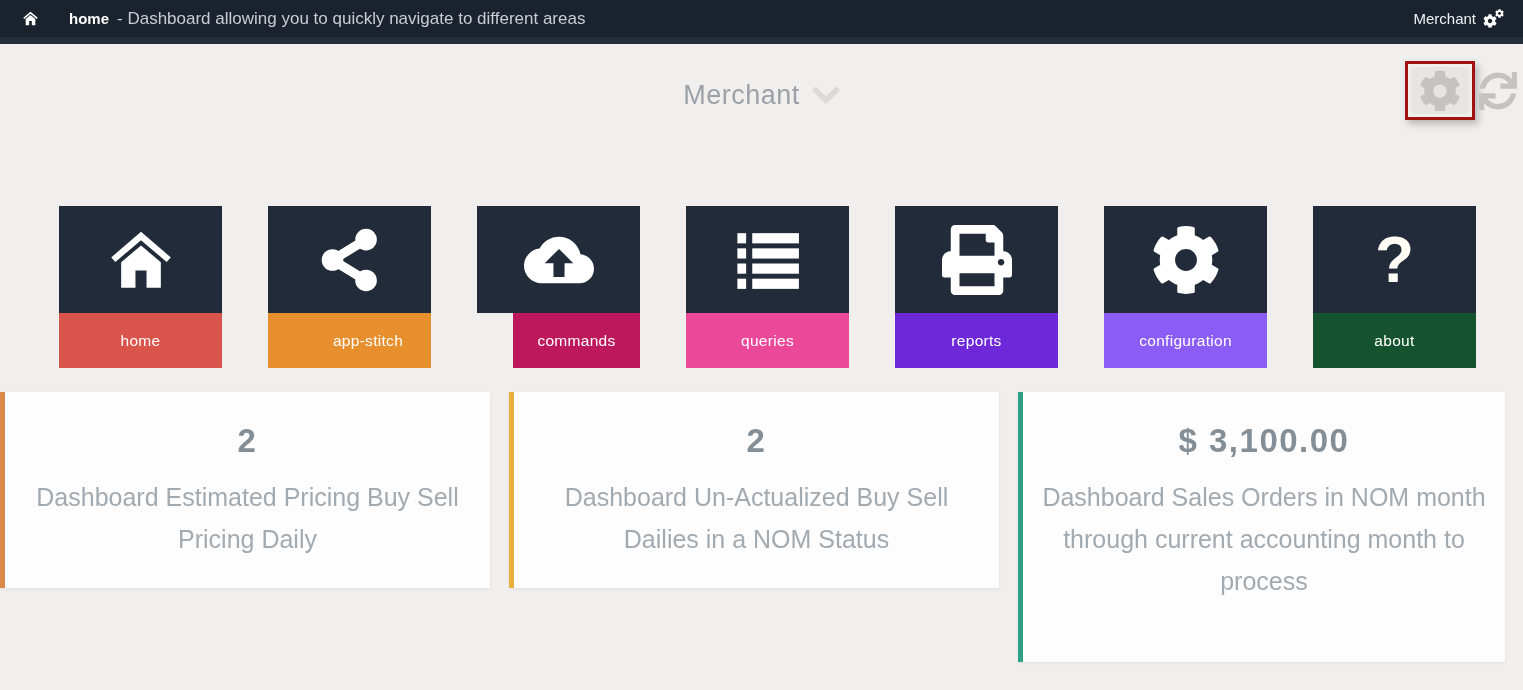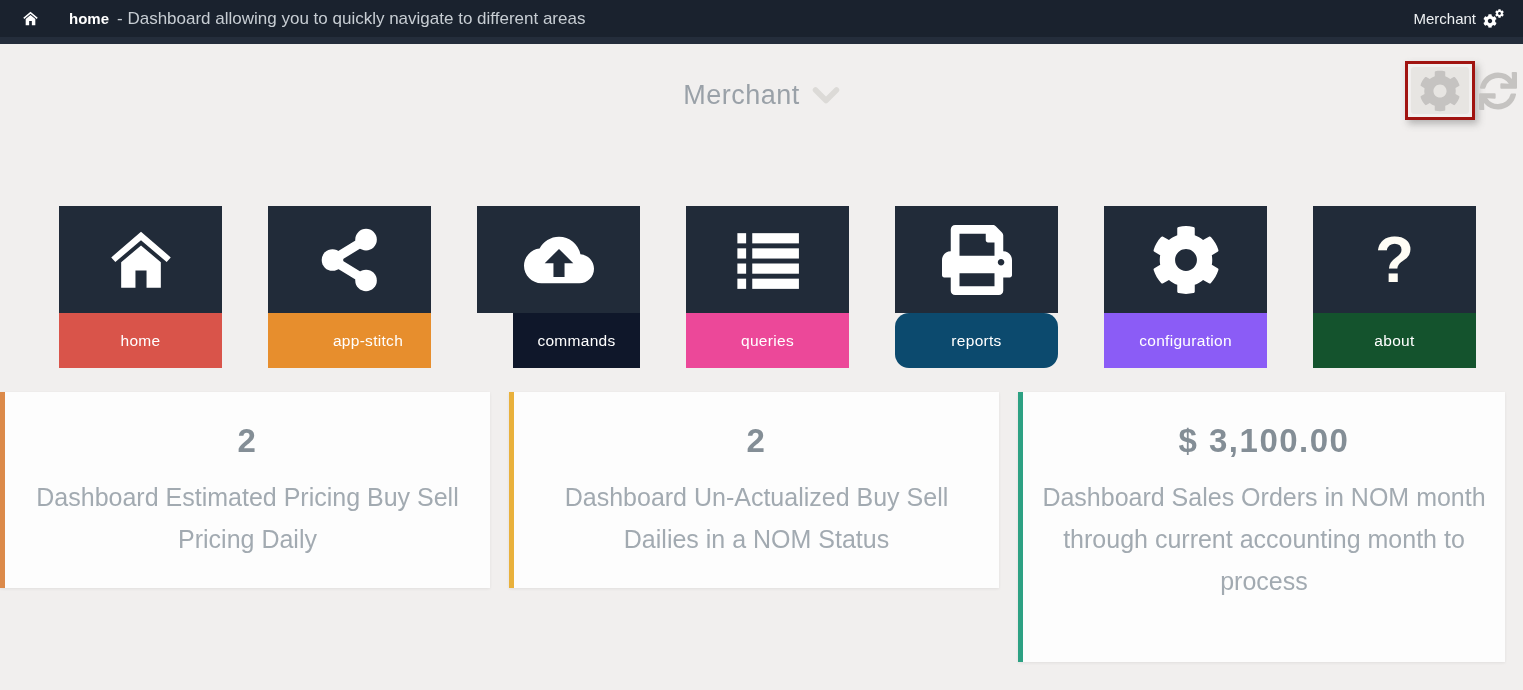--- a/index.html
+++ b/index.html
@@ -158,21 +158,21 @@
     <div class="tile-label" style="background-color: rgb(231, 142, 45); padding-left: 37px;">app-stitch</div>
   </a>
 
   <a class="tile">
     <div class="tile-icon">
       <svg viewBox="0 0 24 24">
           <path d="M19.35 10.04A7.49 7.49 0 0 0 12 4C9.11 4 6.6 5.64 5.35 8.04A5.99 5.99 0 0 0 0 14c0 3.31 2.69 6 6 6h13c2.76 0 5-2.24 5-5 0-2.64-2.05-4.78-4.65-4.96z"></path>
           <path d="M12 8.2 L16.9 13.1 H13.9 V17.8 H10.1 V13.1 H7.1 Z" fill="#212b39"></path>
         </svg>
     </div>
-    <div class="tile-label" style="background-color: #0f172a; margin-left: 36px;">commands</div>
+    <div class="tile-label" style="background-color: #be185d; margin-left: 36px;">commands</div>
   </a>
 
   <a class="tile">
     <div class="tile-icon">
       <svg viewBox="0 0 24 24">
           <g>
             <rect x="1.5" y="2.8" width="3" height="3.5"></rect>
             <rect x="6.6" y="2.8" width="16" height="3.5"></rect>
             <rect x="1.5" y="8" width="3" height="3.5"></rect>
             <rect x="6.6" y="8" width="16" height="3.5"></rect>
@@ -185,21 +185,21 @@
     </div>
     <div class="tile-label" style="background-color: #ec4899;">queries</div>
   </a>
 
   <a class="tile">
     <div class="tile-icon">
       <svg viewBox="0 0 512 512">
           <path d="M448 192V77.25c0-8.49-3.37-16.62-9.37-22.63L393.37 9.37c-6-6-14.14-9.37-22.63-9.37H96C78.33 0 64 14.33 64 32v160c-35.35 0-64 28.65-64 64v112c0 8.84 7.16 16 16 16h48v96c0 17.67 14.33 32 32 32h320c17.67 0 32-14.33 32-32v-96h48c8.84 0 16-7.16 16-16V256c0-35.35-28.65-64-64-64zm-64 256H128v-96h256v96zm0-224H128V64h192v48c0 8.84 7.16 16 16 16h48v96zm48 72c-13.25 0-24-10.75-24-24 0-13.26 10.75-24 24-24s24 10.74 24 24c0 13.25-10.75 24-24 24z"></path>
         </svg>
     </div>
-    <div class="tile-label" style="background-color: #0c4a6e; border-radius: 14px;">reports</div>
+    <div class="tile-label" style="background-color: #6d28d9;">reports</div>
   </a>
 
   <a class="tile">
     <div class="tile-icon">
       <svg viewBox="0 0 512 512">
           <path d="M487.4 315.7l-42.6-24.6c4.3-23.2 4.3-47 0-70.2l42.6-24.6c4.9-2.8 7.1-8.6 5.5-14-11.1-35.6-30-67.8-54.7-94.6-3.8-4.1-10-5.1-14.8-2.3L380.8 110c-17.9-15.4-38.5-27.3-60.8-35.1V25.8c0-5.6-3.9-10.5-9.4-11.7-36.7-8.2-74.3-7.8-109.2 0-5.5 1.2-9.4 6.1-9.4 11.7V75c-22.2 7.9-42.8 19.8-60.8 35.1L88.7 85.5c-4.9-2.8-11-1.9-14.8 2.3-24.7 26.7-43.6 58.9-54.7 94.6-1.7 5.4.6 11.2 5.5 14L67.3 221c-4.3 23.2-4.3 47 0 70.2l-42.6 24.6c-4.9 2.8-7.1 8.6-5.5 14 11.1 35.6 30 67.8 54.7 94.6 3.8 4.1 10 5.1 14.8 2.3l42.6-24.6c17.9 15.4 38.5 27.3 60.8 35.1v49.2c0 5.6 3.9 10.5 9.4 11.7 36.7 8.2 74.3 7.8 109.2 0 5.5-1.2 9.4-6.1 9.4-11.7v-49.2c22.2-7.9 42.8-19.8 60.8-35.1l42.6 24.6c4.9 2.8 11 1.9 14.8-2.3 24.7-26.7 43.6-58.9 54.7-94.6 1.5-5.5-.7-11.3-5.6-14.1zM256 336c-44.1 0-80-35.9-80-80s35.9-80 80-80 80 35.9 80 80-35.9 80-80 80z"></path>
         </svg>
     </div>
     <div class="tile-label" style="background-color: #8b5cf6;">configuration</div>
   </a>

